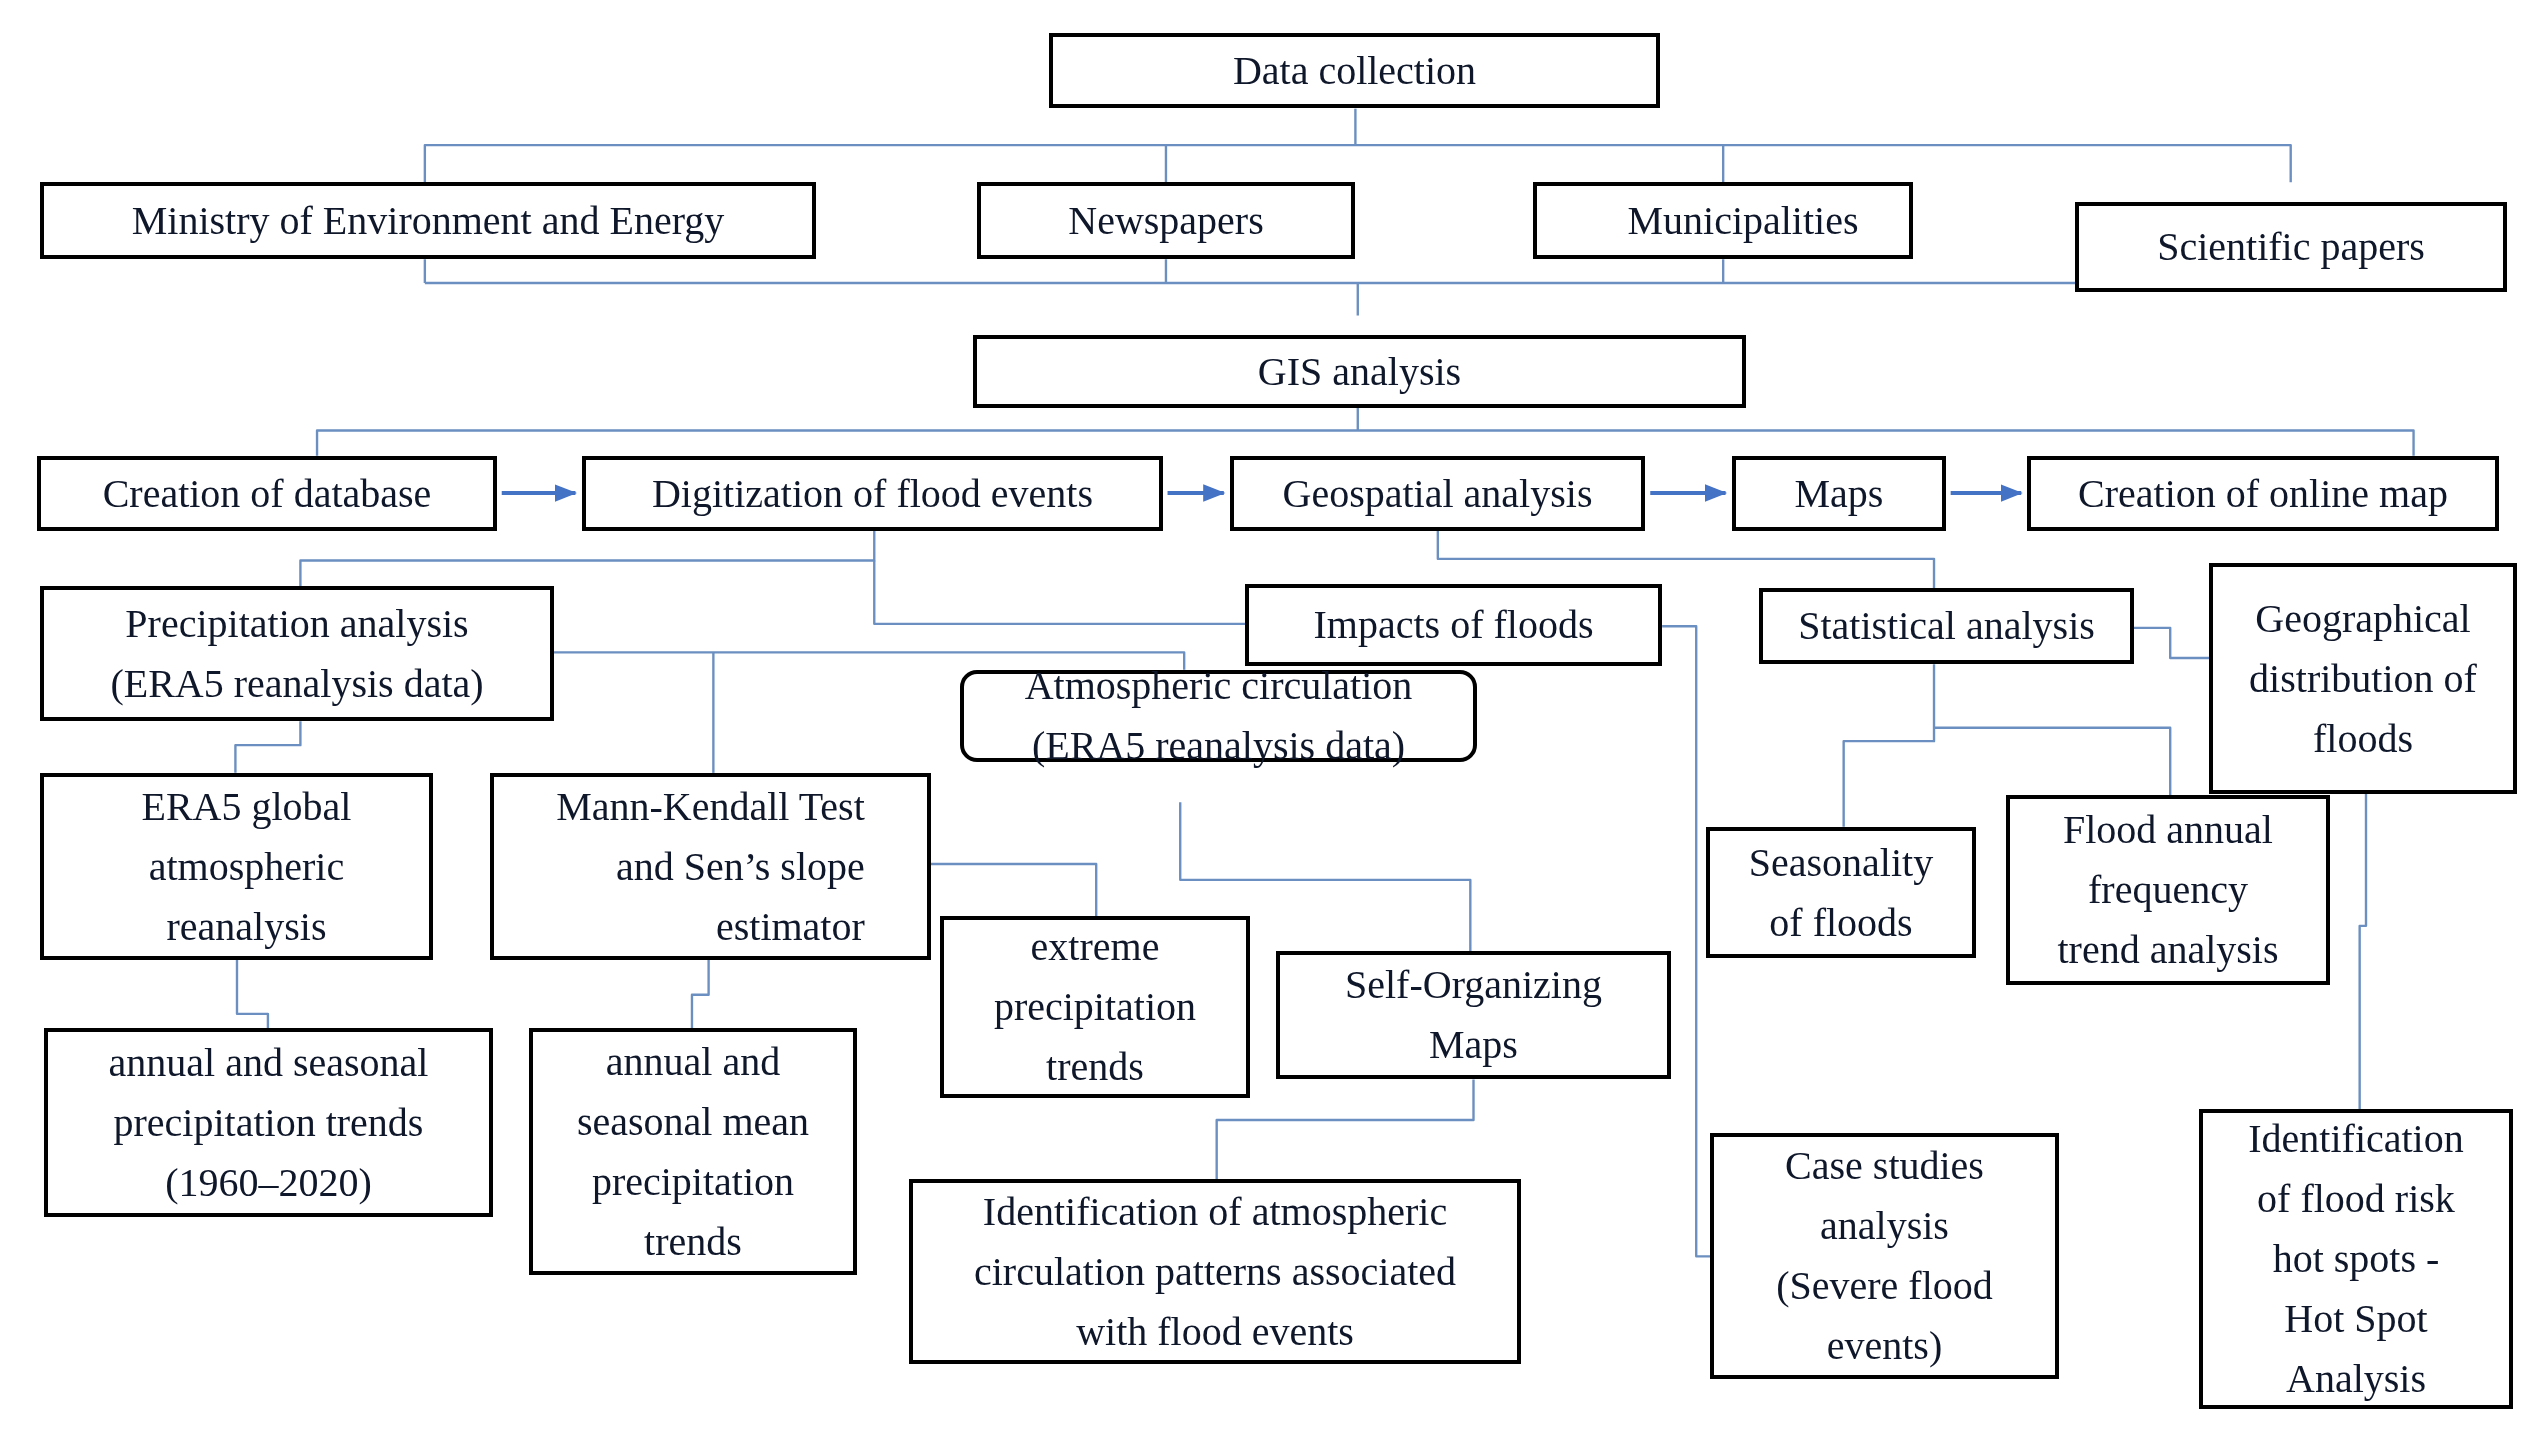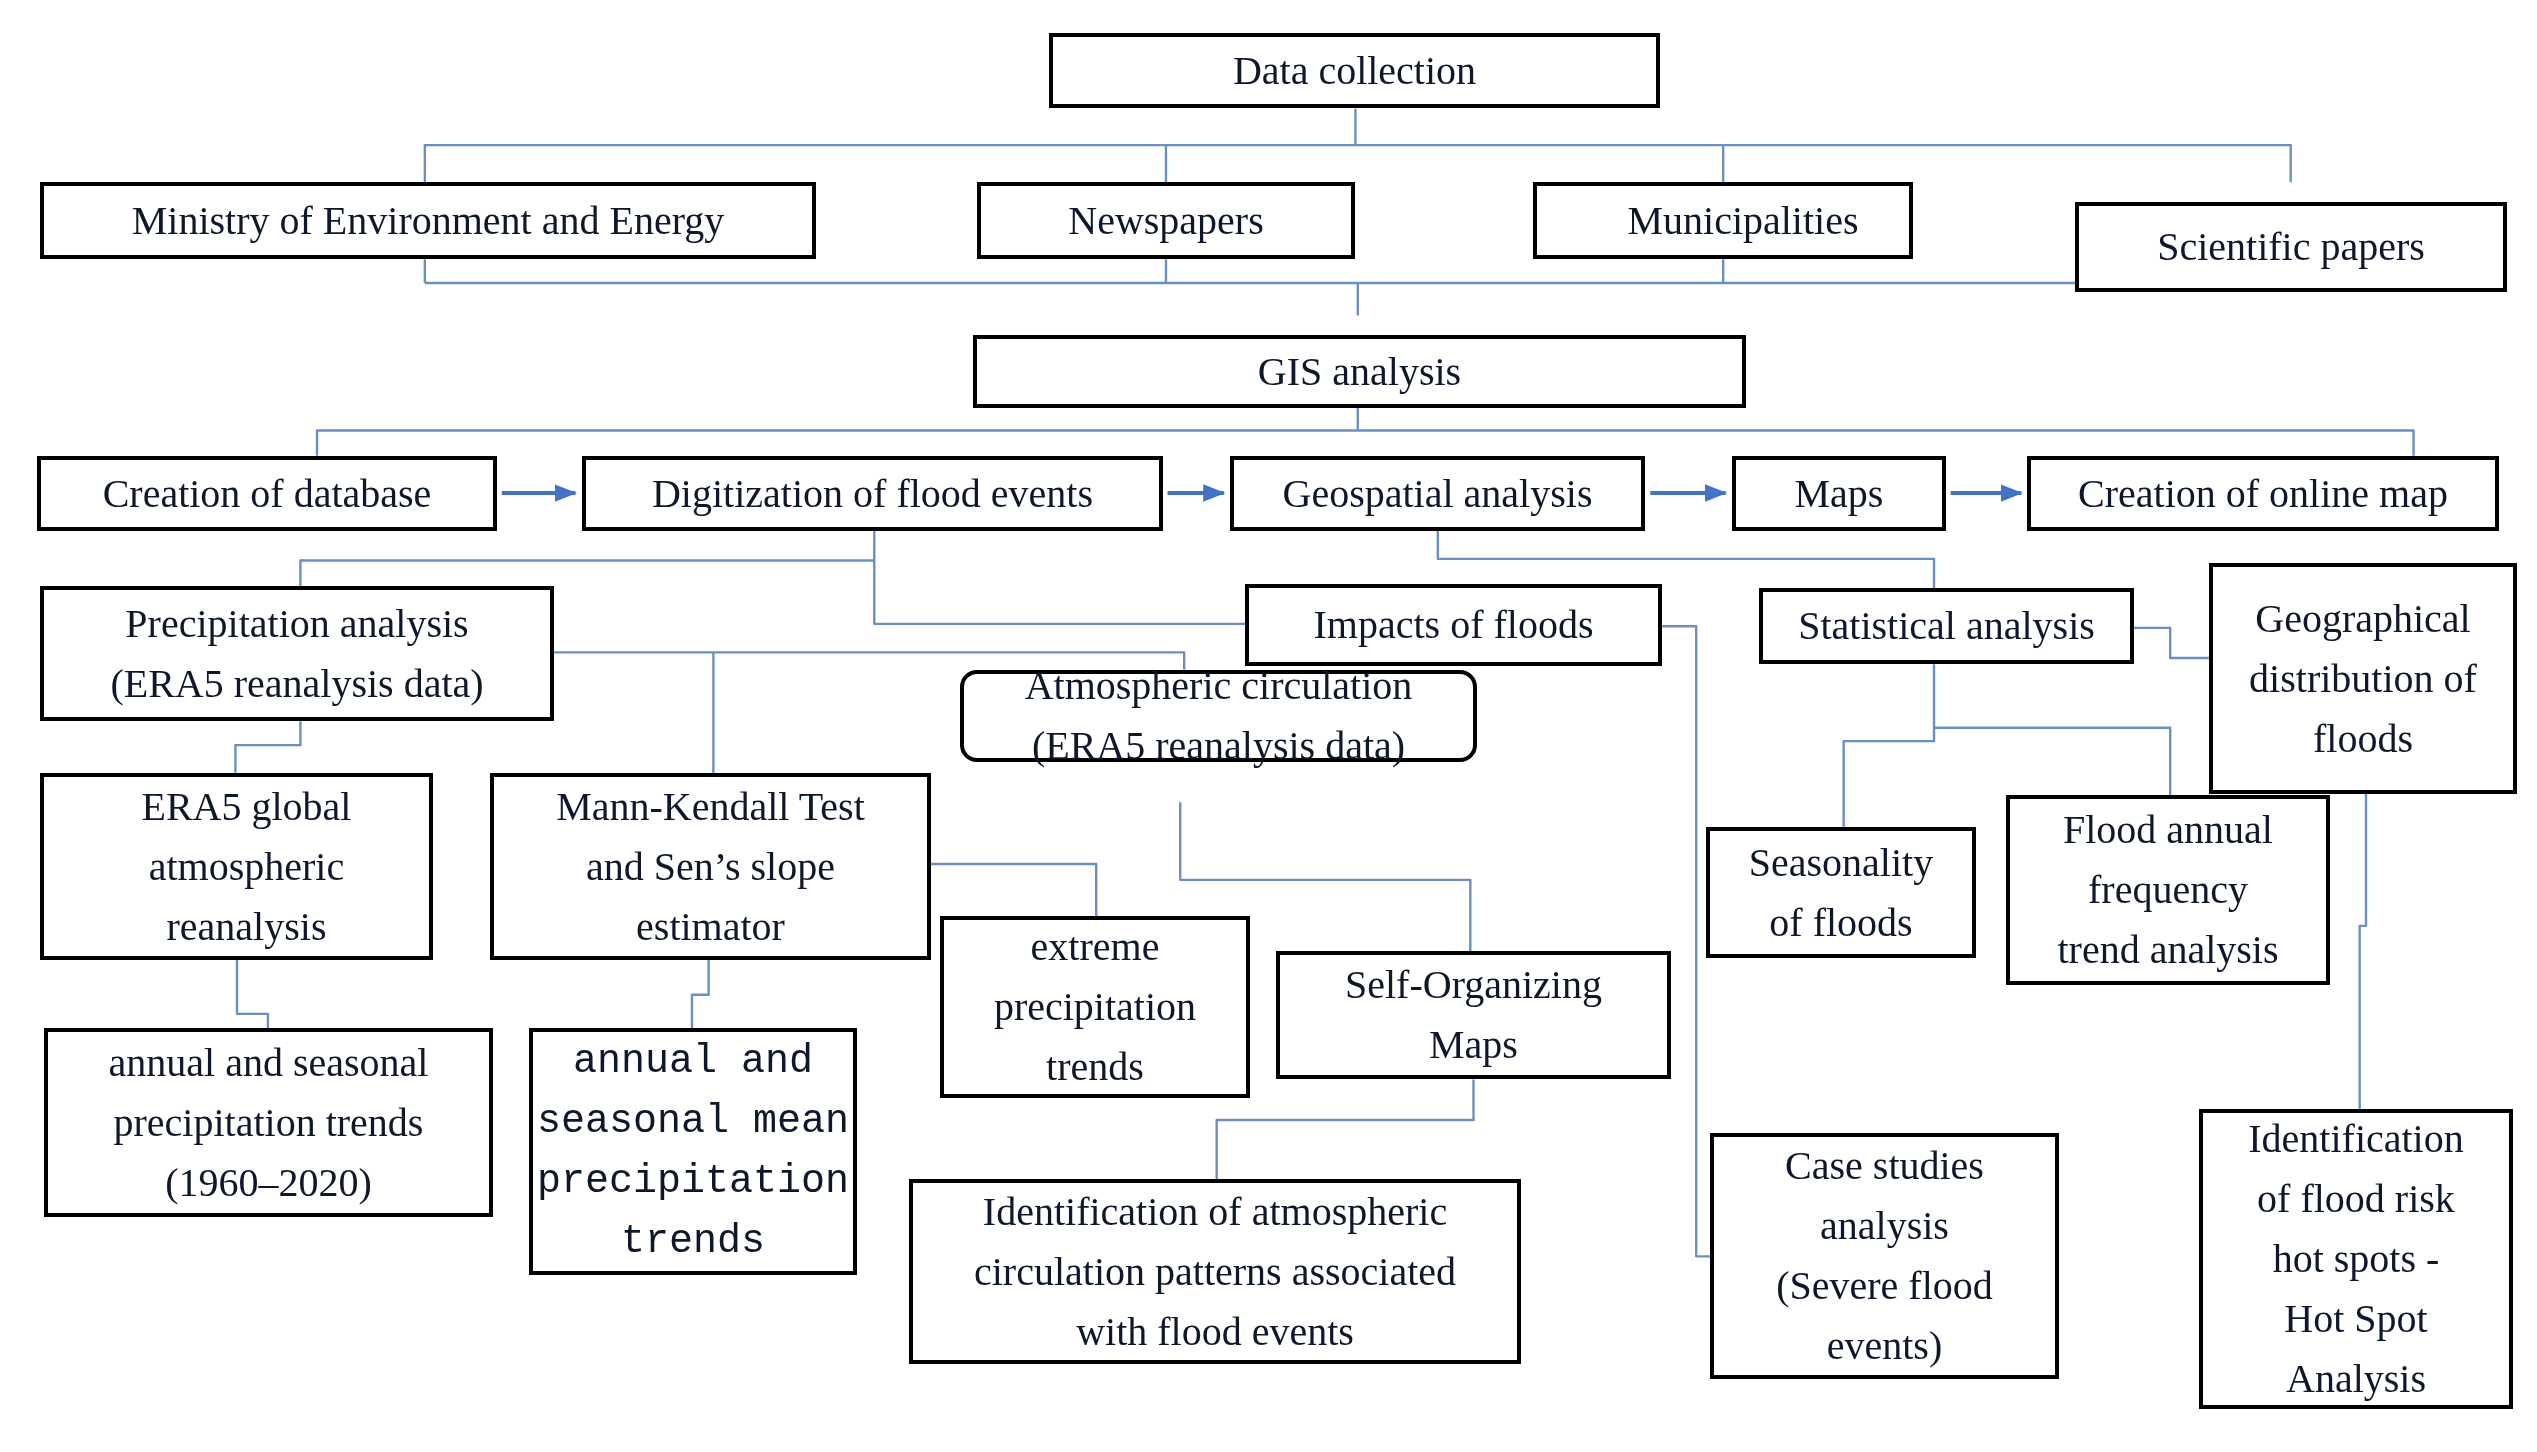--- a/index.html
+++ b/index.html
@@ -86,37 +86,37 @@
     <div class="node" style="left: 1245px; top: 584px; width: 417px; height: 82px;">Impacts of floods</div>
     <div class="node" style="left: 1751px; top: 588px; width: 375px; height: 76px; margin-left: 8px;">Statistical analysis</div>
     <div class="node" style="left: 2209px; top: 563px; width: 308px; height: 231px;">Geographical
 distribution of
 floods</div>
     <div class="node" style="left: 960px; top: 670px; width: 517px; height: 92px; border-radius: 17px;">Atmospheric circulation
 (ERA5 reanalysis data)</div>
     <div class="node" style="left: 40px; top: 773px; width: 393px; height: 187px; padding-left: 28px;">ERA5 global
 atmospheric
 reanalysis</div>
-    <div class="node" style="left: 490px; top: 773px; width: 441px; height: 187px;">Mann-Kendall Test
+    <div class="node" style="left: 490px; top: 773px; width: 441px; height: 187px; text-align: right;">Mann-Kendall Test
 and Sen’s slope
 estimator</div>
     <div class="node" style="left: 1706px; top: 827px; width: 270px; height: 131px;">Seasonality
 of floods</div>
     <div class="node" style="left: 2006px; top: 795px; width: 324px; height: 190px;">Flood annual
 frequency
 trend analysis</div>
     <div class="node" style="left: 940px; top: 916px; width: 310px; height: 182px;">extreme
 precipitation
 trends</div>
     <div class="node" style="left: 1276px; top: 951px; width: 395px; height: 128px;">Self-Organizing
 Maps</div>
     <div class="node" style="left: 44px; top: 1028px; width: 449px; height: 189px;">annual and seasonal
 precipitation trends
 (1960–2020)</div>
-    <div class="node" style="left: 529px; top: 1028px; width: 328px; height: 247px; font-family: Liberation Mono, monospace;">annual and
+    <div class="node" style="left: 529px; top: 1028px; width: 328px; height: 247px;">annual and
 seasonal mean
 precipitation
 trends</div>
     <div class="node" style="left: 909px; top: 1179px; width: 612px; height: 185px;">Identification of atmospheric
 circulation patterns associated
 with flood events</div>
     <div class="node" style="left: 1710px; top: 1133px; width: 349px; height: 246px;">Case studies
 analysis
 (Severe flood
 events)</div>

